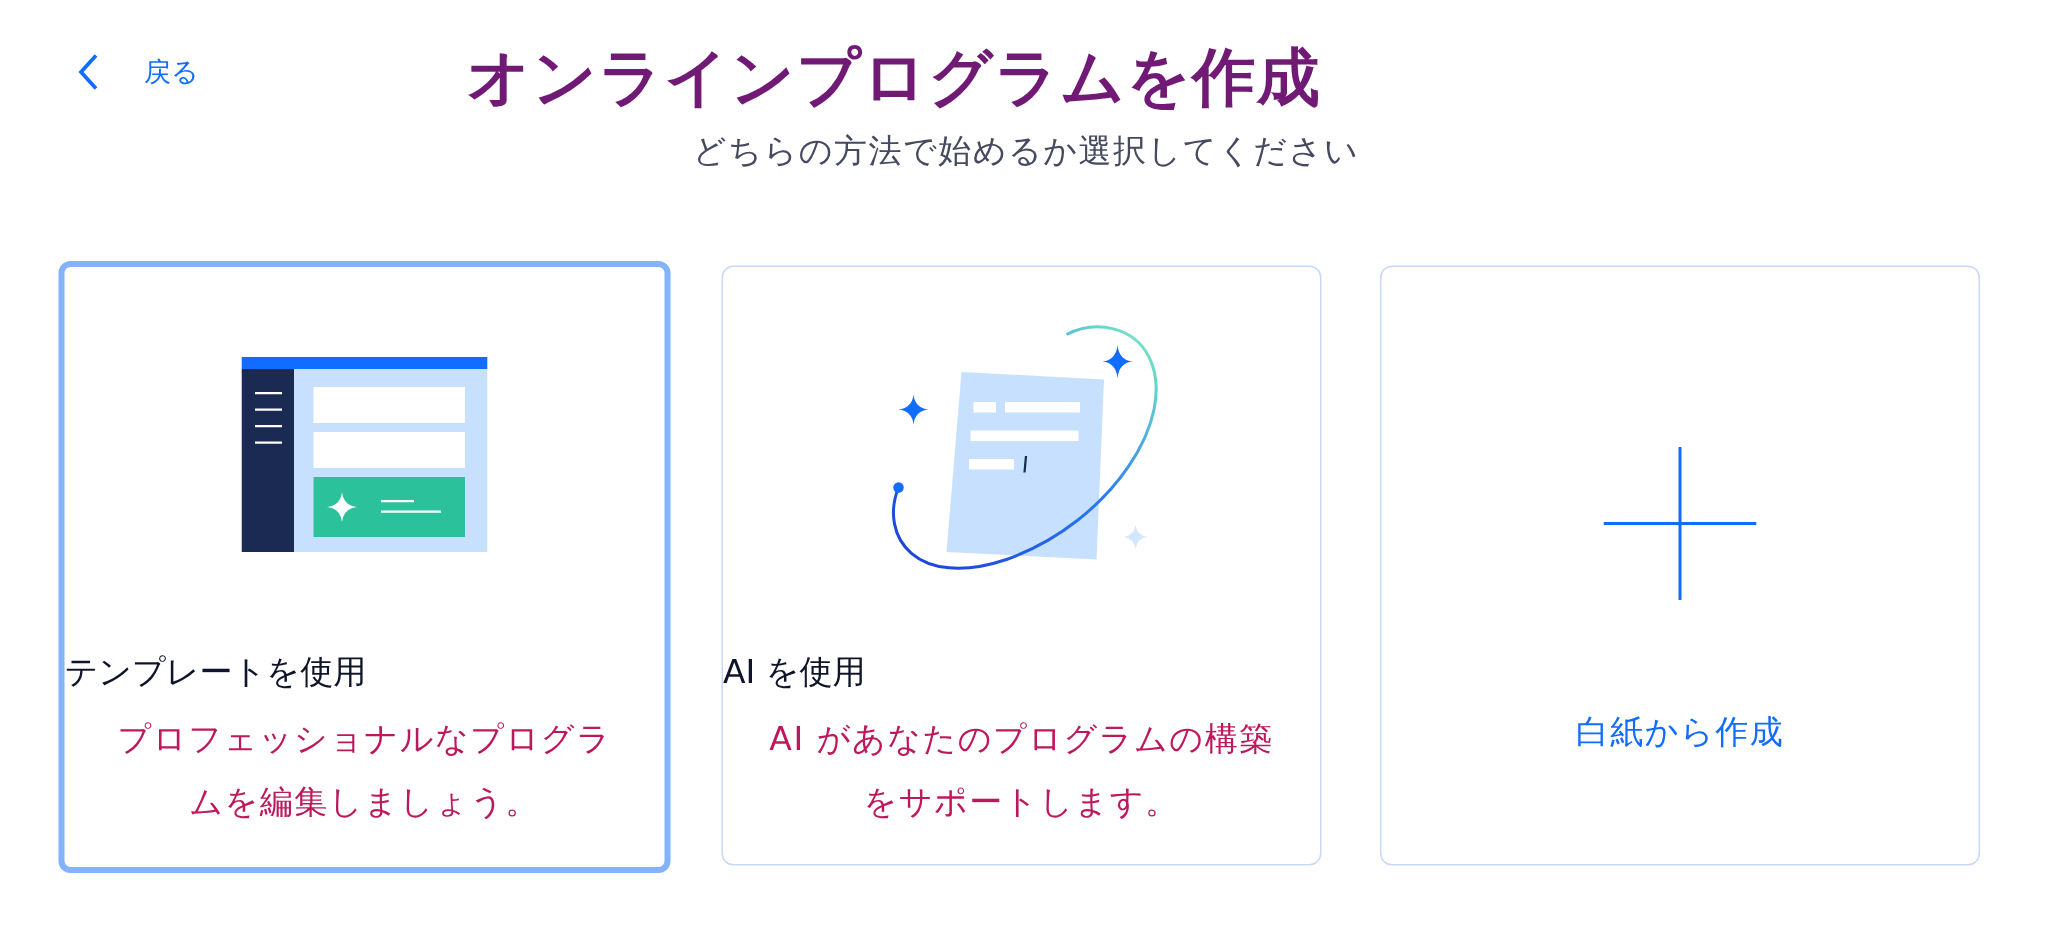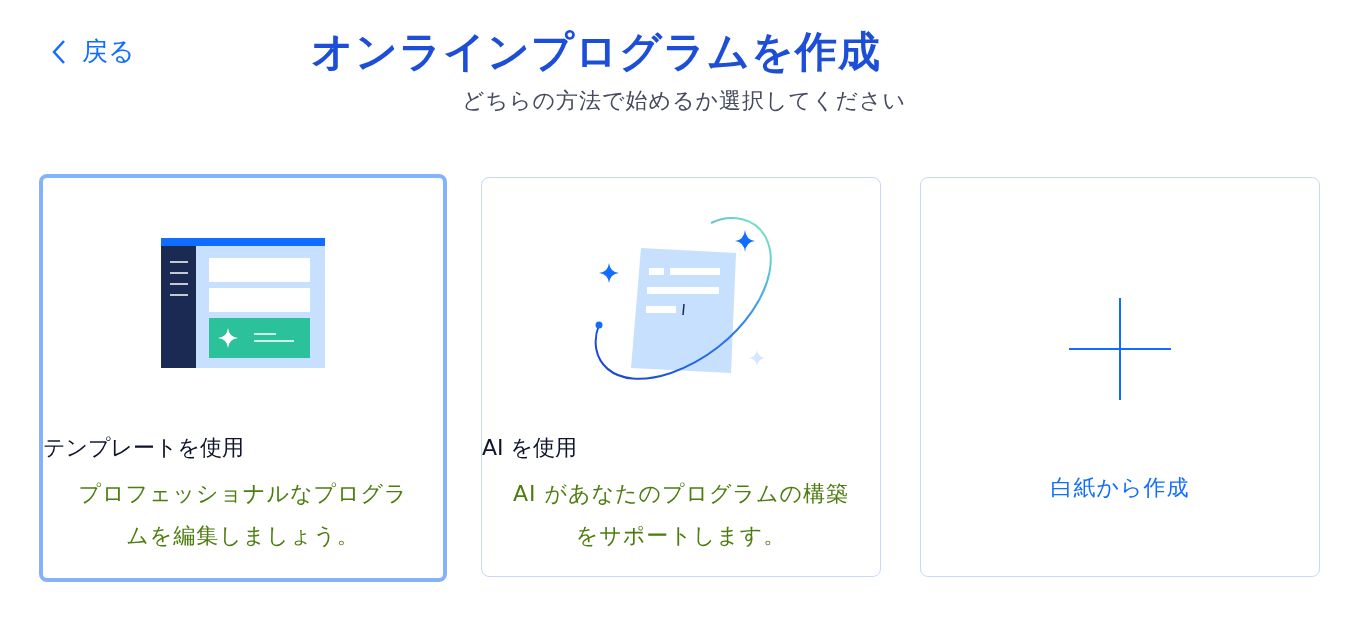--- a/index.html
+++ b/index.html
@@ -1,31 +1,31 @@
 <!DOCTYPE html>
 <html><head>
 <meta charset="utf-8">
 <style>
   html, body { margin:0; padding:0; background:#ffffff; }
   body { width:1368px; height:620px; position:relative; overflow:hidden;
          font-family:"DejaVu Sans","Liberation Sans",sans-serif; color:#0e1429; }
-  .back { position:absolute; left:50px; top:34px; display:flex; align-items:center; gap:14px;
-          color:#116dff; font-size:26px; cursor:pointer; text-decoration:none; }
+  .back { position:absolute; left:50px; top:34px; display:flex; align-items:center; gap:28px;
+          color:#116dff; font-size:18px; cursor:pointer; text-decoration:none; }
   .back svg { display:block; }
   .title { position:absolute; left:0; width:1192px; top:24px; text-align:center;
-           font-size:42px; font-weight:bold; color:#1d4ed8; letter-spacing:1px; }
+           font-size:42px; font-weight:bold; color:#701a75; letter-spacing:1px; }
   .subtitle { position:absolute; left:0; width:1368px; top:86px; text-align:center;
               font-size:22px; color:#454a5e; letter-spacing:1px; }
   .card { position:absolute; top:177px; width:400px; height:400px; box-sizing:border-box;
           border:1.5px solid #c9d8f5; border-radius:8px; background:#fff; cursor:pointer; }
   .card.selected { border:4px solid #84b2fb; top:174px; width:408px; height:408px; left:39px; }
   .card .illus { position:absolute; left:0; right:0; display:flex; justify-content:center; }
   .card .ctitle { position:absolute; left:0; right:0; text-align:left; font-size:22px; color:#0e1429; }
   .card .cdesc { position:absolute; left:30px; right:30px; text-align:center; font-size:22px;
-                 color:#4d7c0f; line-height:42px; letter-spacing:1px; }
+                 color:#be185d; line-height:42px; letter-spacing:1px; }
   .card .link { position:absolute; left:0; right:0; text-align:center; font-size:22px; color:#116dff; letter-spacing:1px; }
 </style>
 </head>
 <body>
 
 <a class="back">
   <svg width="18" height="28" viewBox="0 0 18 28">
     <polyline points="14,3 4,14 14,25" fill="none" stroke="#116dff" stroke-width="2.5"></polyline>
   </svg>
   <span>戻る</span>

